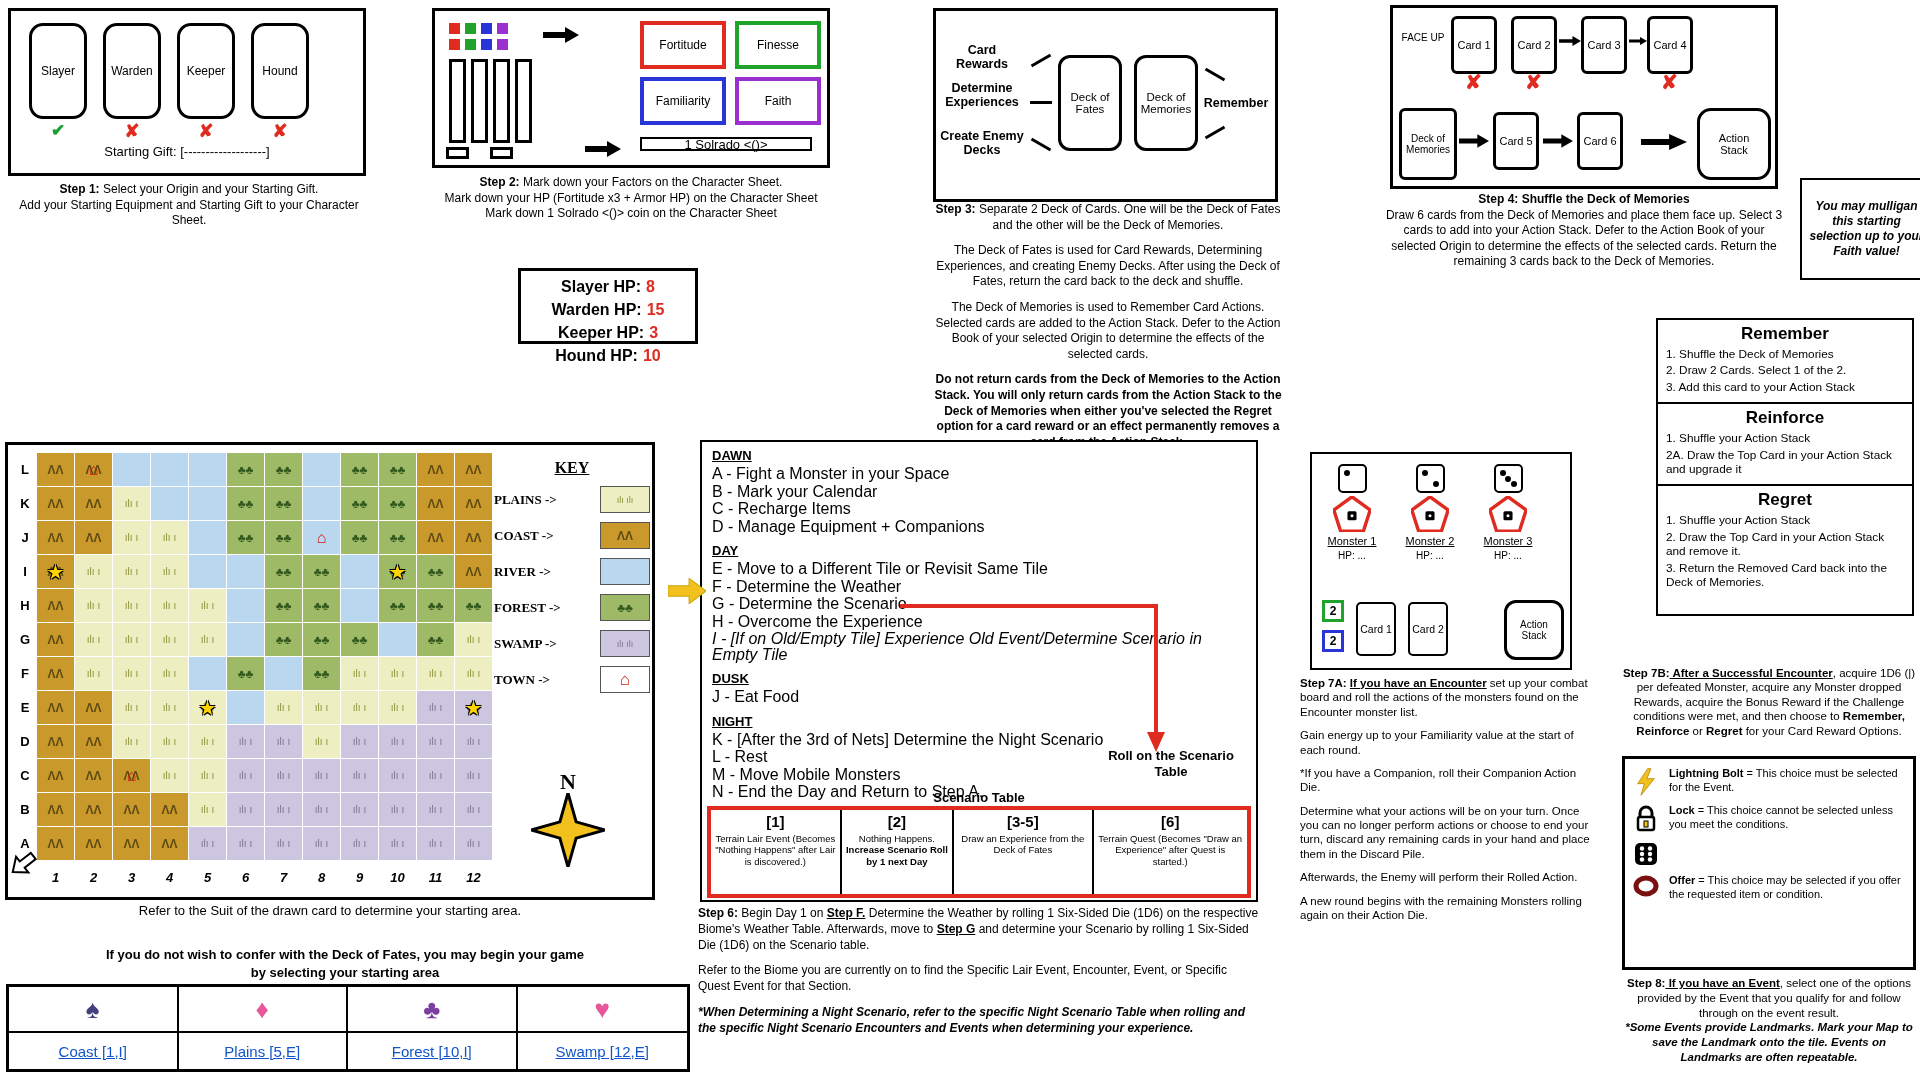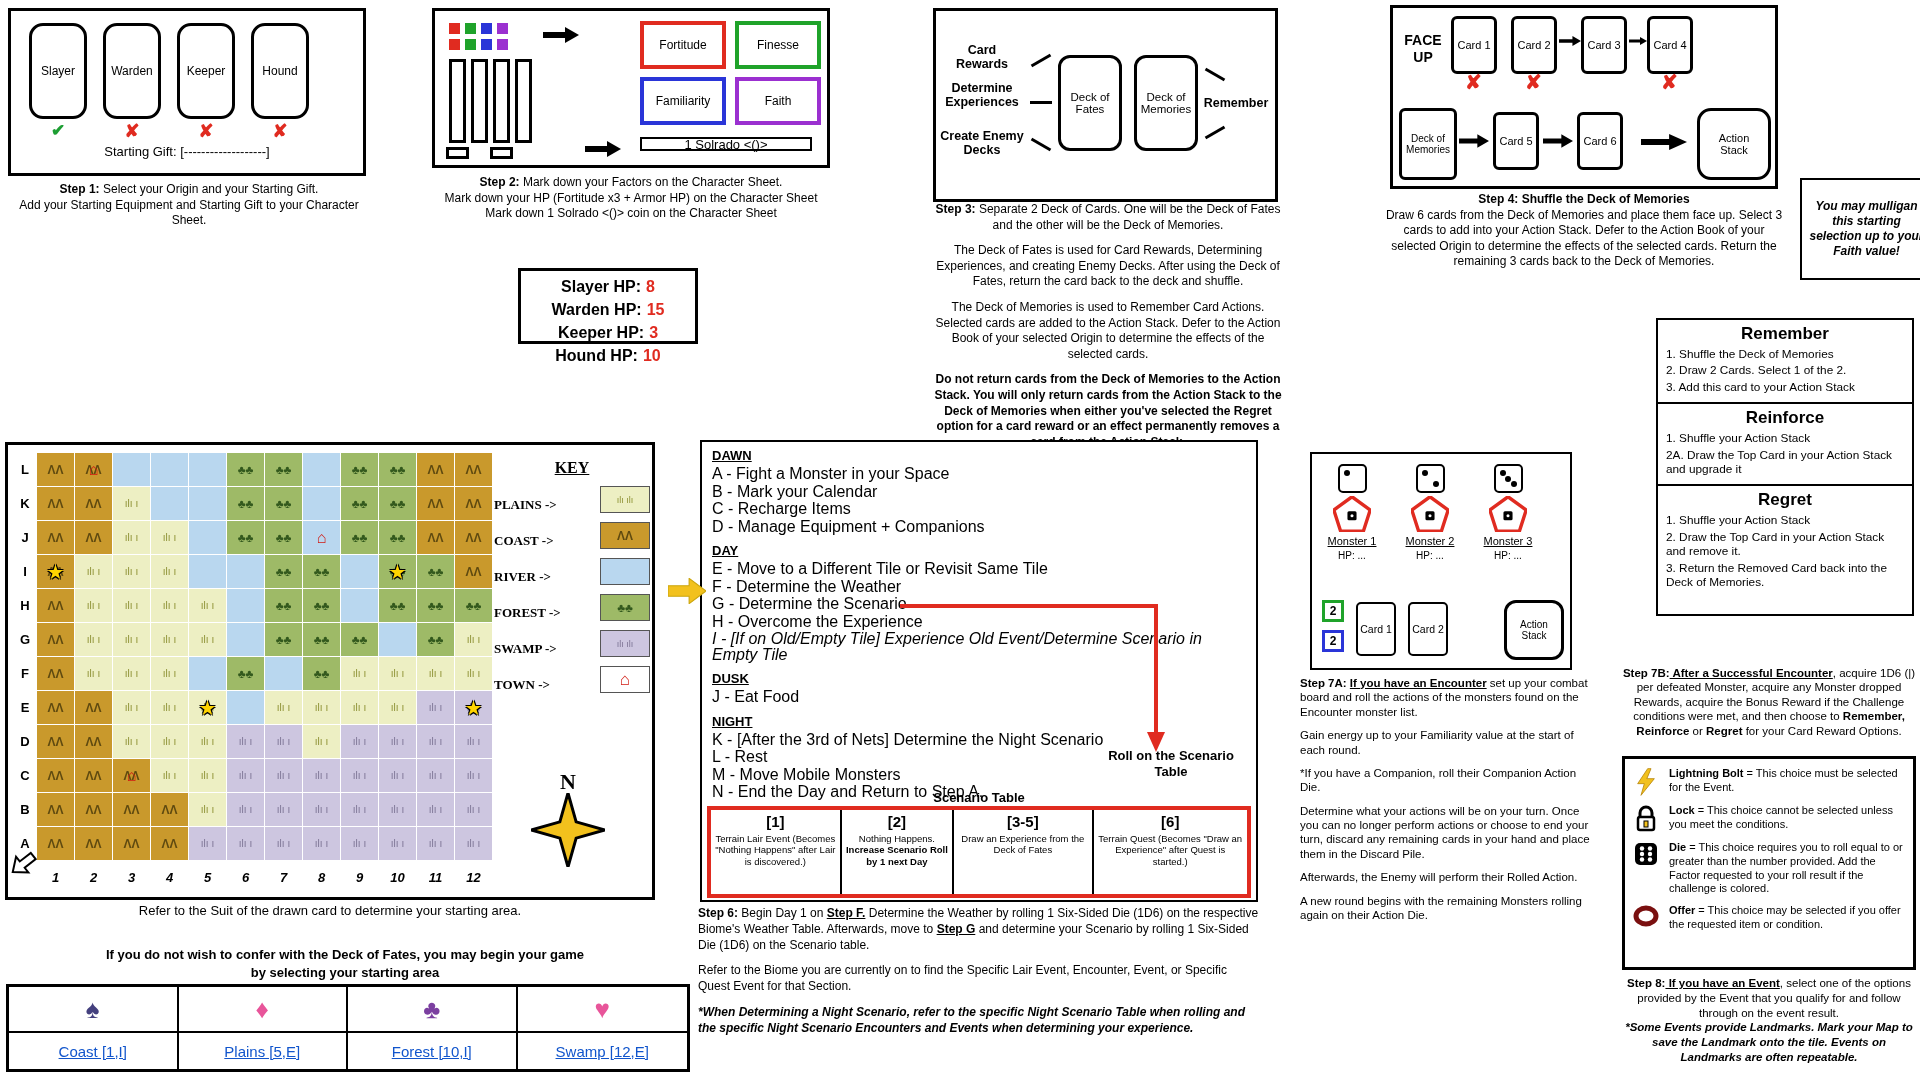--- a/index.html
+++ b/index.html
@@ -42,21 +42,21 @@
 
 
 #p-step3{left:933px;top:8px;width:345px;height:194px}
 .s3-label{position:absolute;font-weight:bold;font-size:12.5px;width:84px;text-align:center;line-height:1.15}
 .deck-box{position:absolute;width:64px;height:96px;border:3px solid #000;border-radius:12px;display:flex;align-items:center;justify-content:center;text-align:center;font-size:11.5px;padding:4px}
 .slash{position:absolute;width:22px;border-top:3px solid #000}
 #c-step3{left:928px;top:202px;width:360px}
 
 
 #p-step4{left:1390px;top:5px;width:388px;height:184px}
-.faceup{position:absolute;left:4px;top:24px;width:52px;font-weight:bold;font-size:14px;text-align:center;line-height:1.2}
+.faceup{position:absolute;left:4px;top:24px;width:52px;font-weight:normal;font-size:10px;text-align:center;line-height:1.2}
 .card-sm{position:absolute;width:46px;height:58px;border:3px solid #000;border-radius:6px;display:flex;align-items:center;justify-content:center;text-align:center;font-size:11px;line-height:1.15;padding:2px}
 .deck-mem{position:absolute;left:6px;top:100px;width:58px;height:72px;border:3px solid #000;border-radius:6px;display:flex;align-items:center;justify-content:center;text-align:center;font-size:10px;padding:3px}
 .action-stack{position:absolute;border:3px solid #000;border-radius:14px;display:flex;align-items:center;justify-content:center;text-align:center;font-size:11px;padding:4px}
 #p-step4 .action-stack{left:304px;top:100px;width:74px;height:72px}
 .x-red{position:absolute;color:#e02b20;font-size:20px;font-weight:bold}
 #c-step4{left:1382px;top:192px;width:404px}
 
 
 #p-mulligan{left:1800px;top:178px;width:133px;height:102px;border-width:2px;display:flex;align-items:center}
 #p-mulligan div{font-size:12px;font-weight:bold;font-style:italic;text-align:center;padding:4px;line-height:1.25}
@@ -78,21 +78,21 @@
 .t-coast .tg{color:#5f4a10;font-weight:bold;font-size:12px}
 .t-plains .tg{color:#8d9032}
 .t-forest .tg{color:#33591d;font-size:12px}
 .t-swamp .tg{color:#7d7494}
 .ov{position:absolute}
 .star-ov{font-size:20px;color:#ffd400;text-shadow:-1px -1px 0 #000,1px -1px 0 #000,-1px 1px 0 #000,1px 1px 0 #000}
 .town-ov{font-size:16px;color:#d11a12;font-weight:bold}
 .map-colnum{display:flex;align-items:center;justify-content:center;font-weight:bold;font-style:italic;font-size:13px}
 .key-wrap{position:absolute;left:486px;top:14px;width:156px}
 .key-title{font-family:"Liberation Serif",serif;font-weight:bold;font-size:16px;text-decoration:underline;text-align:center;margin-bottom:9px}
-.key-row{display:flex;justify-content:space-between;align-items:flex-end;margin-bottom:9px}
+.key-row{display:flex;justify-content:space-between;align-items:center;margin-bottom:9px}
 .key-label{font-family:"Liberation Serif",serif;font-weight:bold;font-size:13px}
 .key-icon{width:50px;height:27px;border:1px solid #555;display:flex;align-items:center;justify-content:center}
 .key-icon.plains{background:#edefc3}.key-icon.plains::after{content:"ılı ılı";color:#8d9032;font-size:9px}
 .key-icon.coast{background:#c9992c}.key-icon.coast::after{content:"ΛΛ";color:#5f4a10;font-weight:bold;font-size:12px}
 .key-icon.river{background:#b9d7ef}
 .key-icon.forest{background:#9eba67}.key-icon.forest::after{content:"♣♣";color:#33591d;font-size:12px}
 .key-icon.swamp{background:#cdc6e0}.key-icon.swamp::after{content:"ılı ılı";color:#7d7494;font-size:9px}
 .key-icon.town{background:#fff}.key-icon.town::after{content:"⌂";color:#d11a12;font-weight:bold;font-size:17px}
 .compass{position:absolute;left:520px;top:326px;width:80px;text-align:center}
 .compass-n{font-family:"Liberation Serif",serif;font-weight:bold;font-size:22px;line-height:1}
@@ -1029,21 +1029,20 @@
         <svg width="24" height="24" viewBox="0 0 24 24">
           <rect x="1" y="1" width="22" height="22" rx="5" fill="#000"></rect>
           <circle cx="8" cy="6.5" r="2.2" fill="#fff"></circle>
           <circle cx="16" cy="6.5" r="2.2" fill="#fff"></circle>
           <circle cx="8" cy="12" r="2.2" fill="#fff"></circle>
           <circle cx="16" cy="12" r="2.2" fill="#fff"></circle>
           <circle cx="8" cy="17.5" r="2.2" fill="#fff"></circle>
           <circle cx="16" cy="17.5" r="2.2" fill="#fff"></circle>
         </svg>
       </span>
-    <span class="s8-text"><b>Die</b><span> = This choice requires you to roll equal to or greater than the number provided. Add the Factor requested to your roll result if the challenge is colored.</span></span>
   </div>
   <div class="s8-item">
     <span class="s8-icon">
         <svg width="26" height="22" viewBox="0 0 26 22">
           <ellipse cx="13" cy="11" rx="10" ry="8" fill="none" stroke="#7a1010" stroke-width="5"></ellipse>
         </svg>
       </span>
     <span class="s8-text"><b>Offer</b><span> = This choice may be selected if you offer the requested item or condition.</span></span>
   </div>
 </div>

